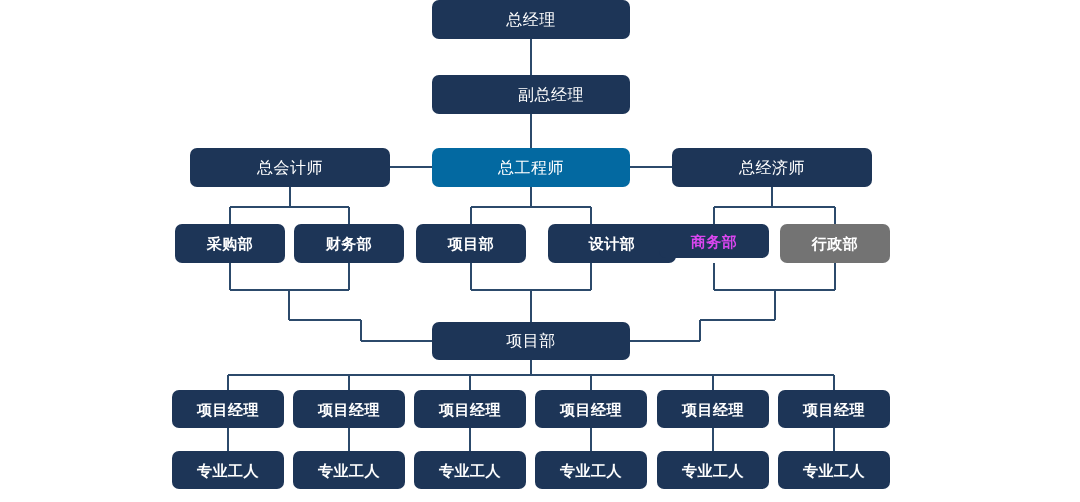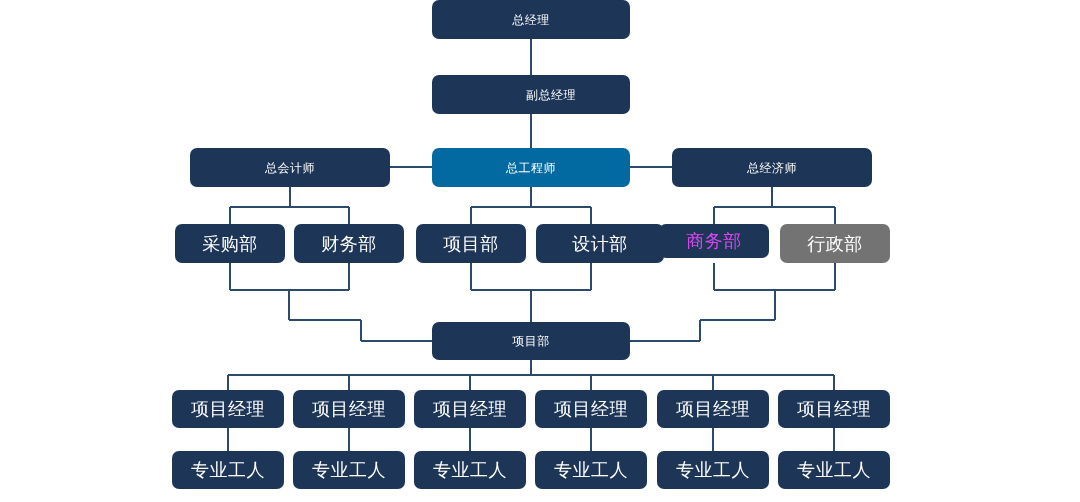--- a/index.html
+++ b/index.html
@@ -30,28 +30,29 @@
   .node {
     position: absolute;
     box-sizing: border-box;
     background: #1d3557;
     border-radius: 7px;
     color: #ffffff;
     display: flex;
     align-items: center;
     justify-content: center;
     text-align: center;
-    font-size: 12px;
+    font-size: 16px;
     line-height: 1;
     letter-spacing: 0.5px;
     white-space: nowrap;
     z-index: 2;
   }
   .node.small {
-    font-size: 18px;
+    font-size: 15px;
+    font-weight: bold;
   }
 </style>
 </head>
 <body>
 
 <div id="chart-root" style="background: rgb(255, 255, 255);">
   <svg id="connector-layer" viewBox="0 0 1080 502" width="1080" height="502" xmlns="http://www.w3.org/2000/svg">
       <polyline points="531,39 531,75" fill="none" stroke="#2c4a6b" stroke-width="1.6" shape-rendering="crispEdges"></polyline>
       <polyline points="531,114 531,148" fill="none" stroke="#2c4a6b" stroke-width="1.6" shape-rendering="crispEdges"></polyline>
       <polyline points="390,167 432,167" fill="none" stroke="#2c4a6b" stroke-width="1.6" shape-rendering="crispEdges"></polyline>
@@ -103,21 +104,21 @@
     </svg>
   <div id="node-layer">
       <div class="node" style="left: 432px; top: 0px; width: 198px; height: 39px; background: rgb(29, 53, 87); color: rgb(255, 255, 255);">总经理</div>
       <div class="node" style="left: 432px; top: 75px; width: 198px; height: 39px; background: rgb(29, 53, 87); color: rgb(255, 255, 255); padding-left: 40px;">副总经理</div>
       <div class="node" style="left: 190px; top: 148px; width: 200px; height: 39px; background: rgb(29, 53, 87); color: rgb(255, 255, 255);">总会计师</div>
       <div class="node" style="left: 432px; top: 148px; width: 198px; height: 39px; background: #0369a1; color: rgb(255, 255, 255);">总工程师</div>
       <div class="node" style="left: 672px; top: 148px; width: 200px; height: 39px; background: rgb(29, 53, 87); color: rgb(255, 255, 255);">总经济师</div>
       <div class="node small" style="left: 175px; top: 224px; width: 110px; height: 39px; background: rgb(29, 53, 87); color: rgb(255, 255, 255);">采购部</div>
       <div class="node small" style="left: 294px; top: 224px; width: 110px; height: 39px; background: rgb(29, 53, 87); color: rgb(255, 255, 255);">财务部</div>
       <div class="node small" style="left: 416px; top: 224px; width: 110px; height: 39px; background: rgb(29, 53, 87); color: rgb(255, 255, 255);">项目部</div>
-      <div class="node small" style="left: 536px; top: 224px; width: 128px; height: 39px; background: rgb(29, 53, 87); color: rgb(255, 255, 255);">设计部</div>
+      <div class="node small" style="left: 548px; top: 224px; width: 128px; height: 39px; background: rgb(29, 53, 87); color: rgb(255, 255, 255);">设计部</div>
       <div class="node small" style="left: 659px; top: 224px; width: 110px; height: 34px; background: rgb(29, 53, 87); color: #d946ef;">商务部</div>
       <div class="node small" style="left: 780px; top: 224px; width: 110px; height: 39px; background: #737373; color: rgb(255, 255, 255);">行政部</div>
       <div class="node" style="left: 432px; top: 322px; width: 198px; height: 38px; background: rgb(29, 53, 87); color: rgb(255, 255, 255);">项目部</div>
       <div class="node small" style="left: 172px; top: 390px; width: 112px; height: 38px; background: rgb(29, 53, 87); color: rgb(255, 255, 255);">项目经理</div>
       <div class="node small" style="left: 293px; top: 390px; width: 112px; height: 38px; background: rgb(29, 53, 87); color: rgb(255, 255, 255);">项目经理</div>
       <div class="node small" style="left: 414px; top: 390px; width: 112px; height: 38px; background: rgb(29, 53, 87); color: rgb(255, 255, 255);">项目经理</div>
       <div class="node small" style="left: 535px; top: 390px; width: 112px; height: 38px; background: rgb(29, 53, 87); color: rgb(255, 255, 255);">项目经理</div>
       <div class="node small" style="left: 657px; top: 390px; width: 112px; height: 38px; background: rgb(29, 53, 87); color: rgb(255, 255, 255);">项目经理</div>
       <div class="node small" style="left: 778px; top: 390px; width: 112px; height: 38px; background: rgb(29, 53, 87); color: rgb(255, 255, 255);">项目经理</div>
       <div class="node small" style="left: 172px; top: 451px; width: 112px; height: 38px; background: rgb(29, 53, 87); color: rgb(255, 255, 255);">专业工人</div>

